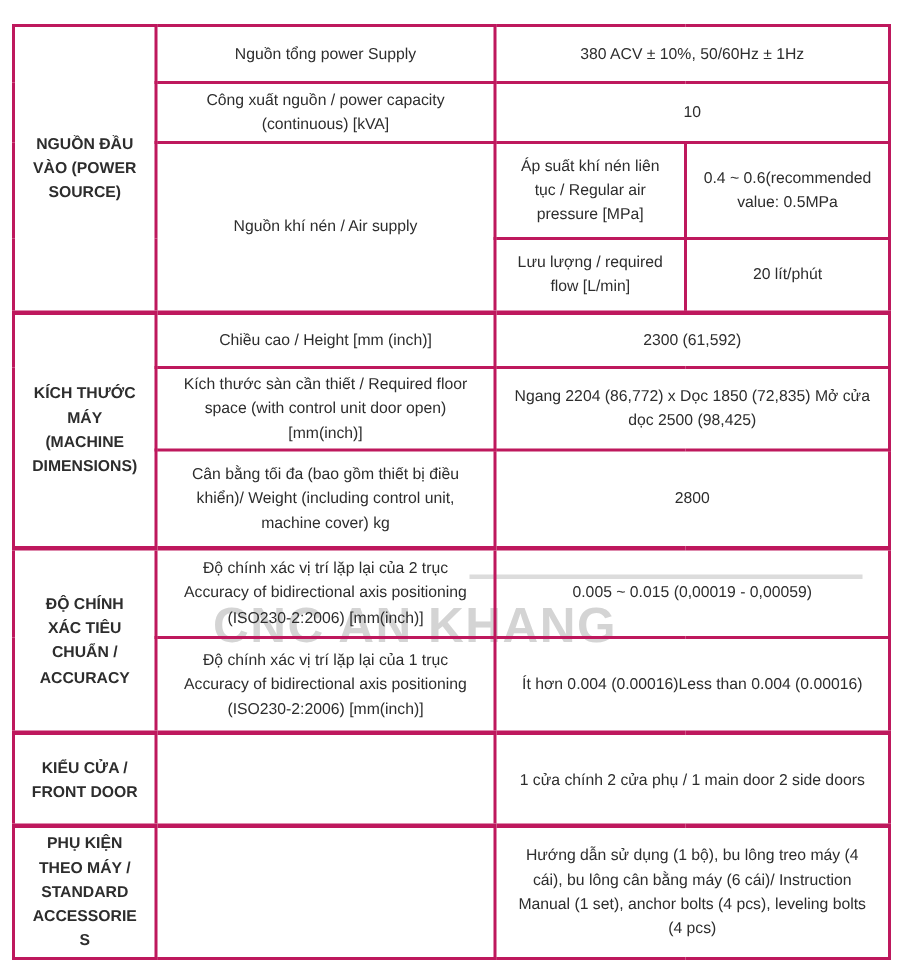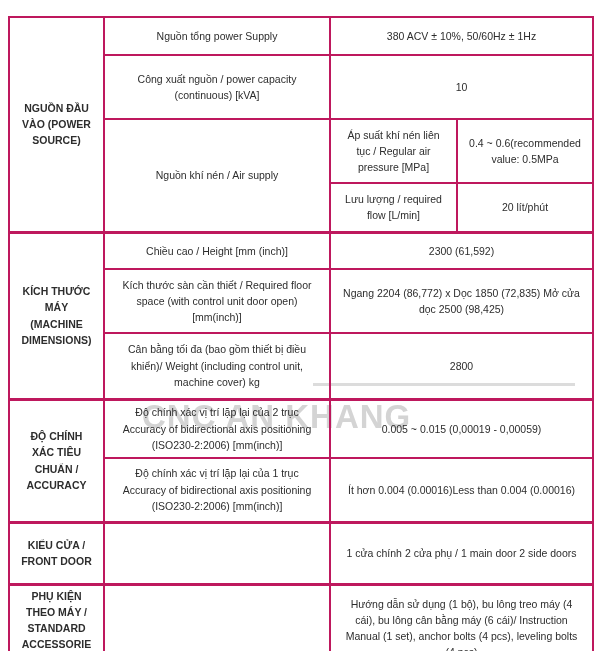--- a/index.html
+++ b/index.html
@@ -71,21 +71,21 @@
     font-size: 10px;
     color: #111111;
     padding: 2px 5px;
     line-height: 1.6;
   }
   td.sub-lbl { padding: 2px 8px; }
   td.sub-val { padding: 2px 6px; }
   tr.sec td { border-top-width: 3px; }
   table.spec { border: 2px solid #161616; }
 
-  .h38 { height: 38px; } .h48 { height: 64px; } .h64 { height: 64px; }
+  .h38 { height: 38px; } .h48 { height: 40px; } .h64 { height: 64px; }
   .h49 { height: 49px; } .h37 { height: 37px; } .h66 { height: 66px; }
   .h59 { height: 59px; } .h62 { height: 62px; } .h74 { height: 74px; }
 </style>
 </head>
 <body>
 
 <div class="stage">
 
   <div class="wm-line"></div>
   <div class="wm-company">CNC AN KHANG</div>

